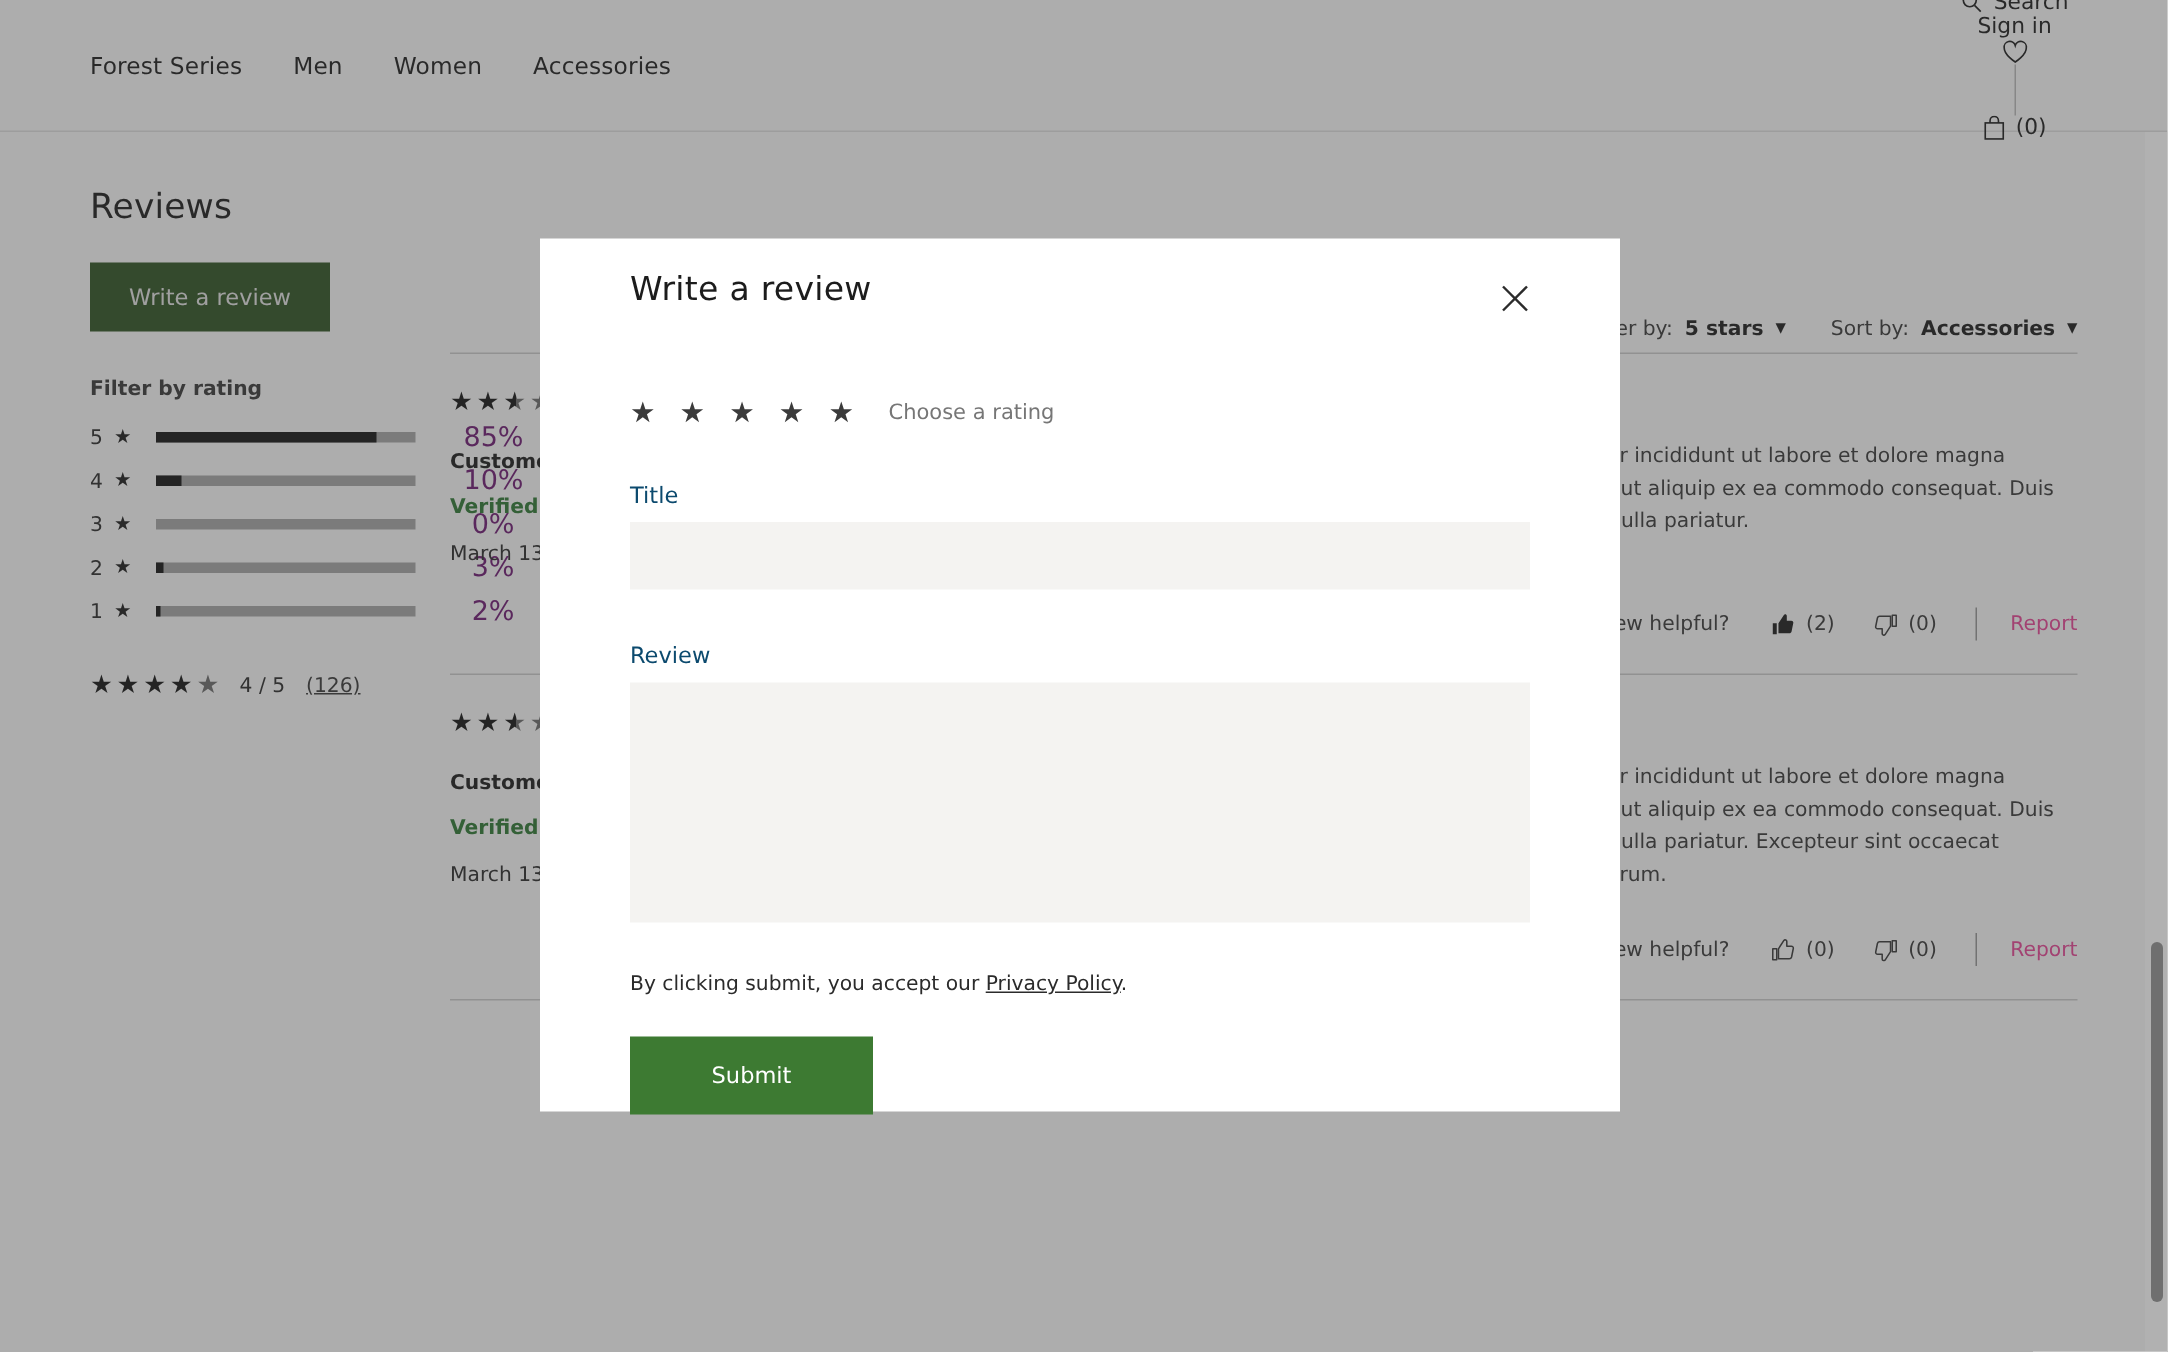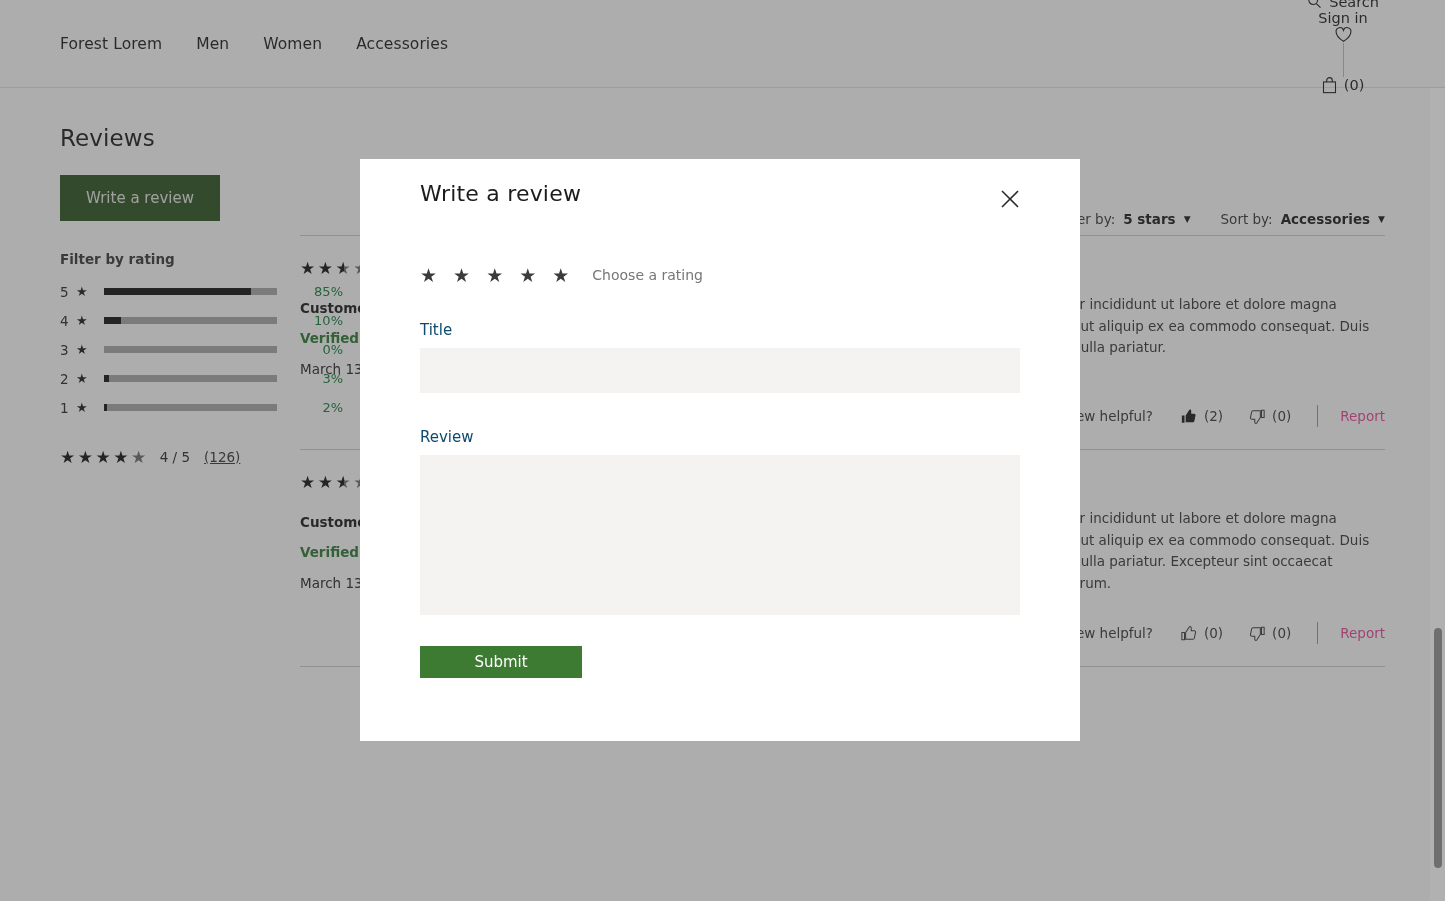--- a/index.html
+++ b/index.html
@@ -122,21 +122,21 @@
   .rr-num { width: 12px; }
   .rr-star { font-size: 13px; color: #1c1c1c; margin-left: 4px; }
   .rr-track {
     flex: 1;
     height: 7px;
     background: #a9a9a9;
     margin: 0 12px 0 16px;
     position: relative;
   }
   .rr-fill { position: absolute; left: 0; top: 0; bottom: 0; background: #141414; }
-  .rr-pct { width: 34px; text-align: right; font-size: 13px; color: #15803d; margin-left: 20px; }
+  .rr-pct { width: 34px; text-align: right; font-size: 18px; color: #701a75; margin-left: 20px; }
 
   .avg-row {
     display: flex;
     align-items: center;
     gap: 0;
     margin-top: 25px;
     font-size: 13.5px;
     color: #2b2b2b;
   }
   .avg-stars { font-size: 17px; letter-spacing: 2.5px; color: #141414; margin-right: 11px; }
@@ -253,38 +253,38 @@
   .txt-area {
     width: 100%; height: 160px; box-sizing: border-box;
     background: #f4f3f1; border: none; outline: none; resize: none;
     font-family: inherit; font-size: 14px; color: #1c1c1c;
     padding: 10px 12px;
   }
   .privacy { font-size: 13.5px; color: #2b2b2b; margin: 29px 0 0 0; }
   .privacy a { color: #2b2b2b; text-decoration: underline; cursor: pointer; }
   .modal-actions { display: flex; gap: 19px; margin-top: 27px; }
   .btn-submit {
-    width: 162px; height: 32px;
+    width: 162px; height: 52px;
     background: #3d7a32; color: #ffffff; border: none;
     font-size: 15px; font-family: inherit; cursor: pointer;
   }
   .btn-discard {
     width: 160px; height: 44px;
     background: #ffffff; color: #1c1c1c; border: 1px solid #3d7a32;
     font-size: 15px; font-family: inherit; cursor: pointer;
   }
 </style>
 </head>
 <body>
 
 <div id="page">
 
   <header class="site-header">
     <nav class="nav-left">
-      <span class="nav-link">Forest Lorem</span>
+      <span class="nav-link">Forest Series</span>
       <span class="nav-link">Men</span>
       <span class="nav-link">Women</span>
       <span class="nav-link">Accessories</span>
     </nav>
     <div class="nav-right">
       <div class="hdr-item">
         <span class="ico">
           <svg width="15" height="15" viewBox="0 0 16 16" fill="none" stroke="#1c1c1c" stroke-width="1.2">
             <circle cx="6.6" cy="6.6" r="4.6"></circle>
               <line x1="10" y1="10.2" x2="14.4" y2="14.6"></line>
@@ -490,17 +490,20 @@
     <span class="pick-stars">★ ★ ★ ★ ★</span>
     <span class="pick-hint">Choose a rating</span>
   </div>
 
   <div class="field-label">Title</div>
   <input class="txt-input" type="text" placeholder="" style="">
 
   <div class="field-label">Review</div>
   <textarea class="txt-area" placeholder="" style=""></textarea>
 
+  <p class="privacy">
+    <span>By clicking submit, you accept our </span><a>Privacy Policy</a><span>.</span>
+  </p>
 
   <div class="modal-actions">
     <button class="btn-submit">Submit</button>
   </div>
 </div>
 
 </body></html>

